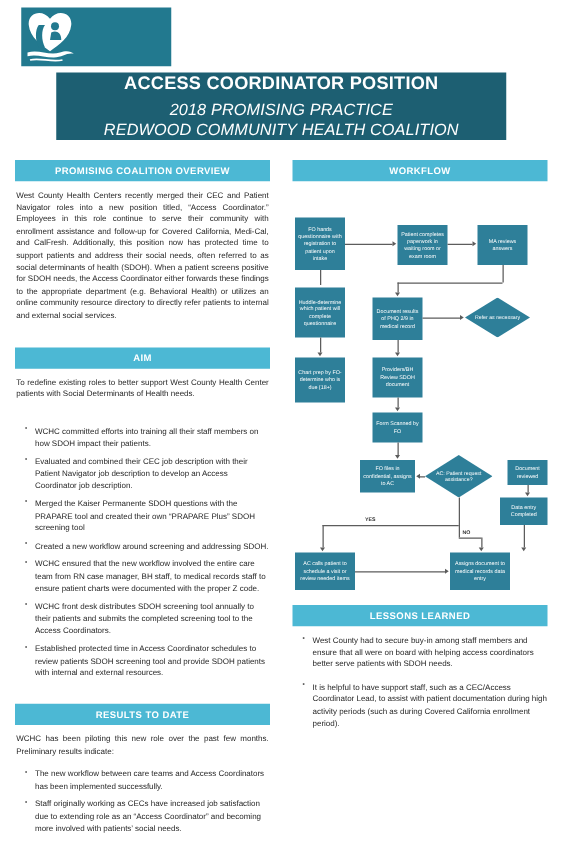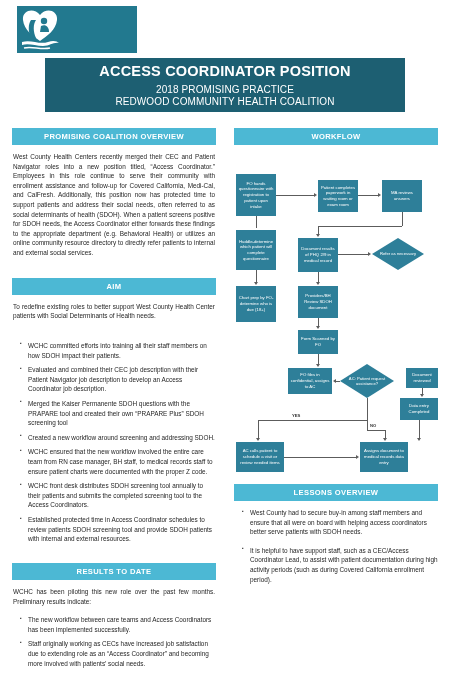--- a/index.html
+++ b/index.html
@@ -20,21 +20,21 @@
   #logo-text{color:#ffffff;line-height:1.06;margin-left:2px;}
   #logo-text .ln{font-family:"Liberation Serif",serif;font-weight:bold;font-size:8.6px;display:block;letter-spacing:.1px;}
   #logo-text .tag{font-family:"Liberation Serif",serif;font-style:italic;font-size:5.2px;display:block;margin-top:2.5px;opacity:.93;}
   
   #title-banner{
     position:absolute;left:45px;top:58px;width:360px;height:54px;
     background:#1d5f72;color:#ffffff;text-align:center;
     display:flex;flex-direction:column;align-items:center;justify-content:center;
   }
   #title-main{font-size:14.5px;font-weight:bold;letter-spacing:.2px;}
-  #title-sub1,#title-sub2{font-size:10px;letter-spacing:.1px;}
+  #title-sub1,#title-sub2{font-size:13px;font-style:italic;letter-spacing:.1px;}
   #title-sub1{margin-top:5px;}
   #title-sub2{margin-top:1px;}
   
   .col{position:absolute;top:128px;width:204px;}
   #col-left{left:12px;}
   #col-right{left:234px;}
   .sec-head{
     background:#4cb8d4;color:#ffffff;text-align:center;
     font-size:7.6px;font-weight:bold;letter-spacing:.35px;
     padding:4px 0 4px 0;margin-bottom:7px;
@@ -203,18 +203,18 @@
 
     <div class="node" style="left:2px;top:290px;width:48px;height:30px;">AC calls patient to schedule a visit or review needed items</div>
     <div class="node" style="left:126px;top:290px;width:48px;height:30px;">Assigns document to medical records data entry</div>
     <div class="ln-h" style="left:50px;top:305px;width:72px;"></div>
     <div class="arw arw-r" style="left:122px;top:302.8px;"></div>
     <div class="ln-v" style="left:185px;top:268px;height:18px;"></div>
     <div class="arw arw-d" style="left:182.8px;top:286px;"></div>
   </div>
 
   <div class="gap-m"></div>
-  <div class="sec-head">LESSONS OVERVIEW</div>
+  <div class="sec-head">LESSONS LEARNED</div>
   <ul class="bullets">
     <li style="margin-bottom:9px;">West County had to secure buy-in among staff members and ensure that all were on board with helping access coordinators better serve patients with SDOH needs.</li>
     <li>It is helpful to have support staff, such as a CEC/Access Coordinator Lead, to assist with patient documentation during high activity periods (such as during Covered California enrollment period).</li>
   </ul>
 </div>
 
 </body></html>

